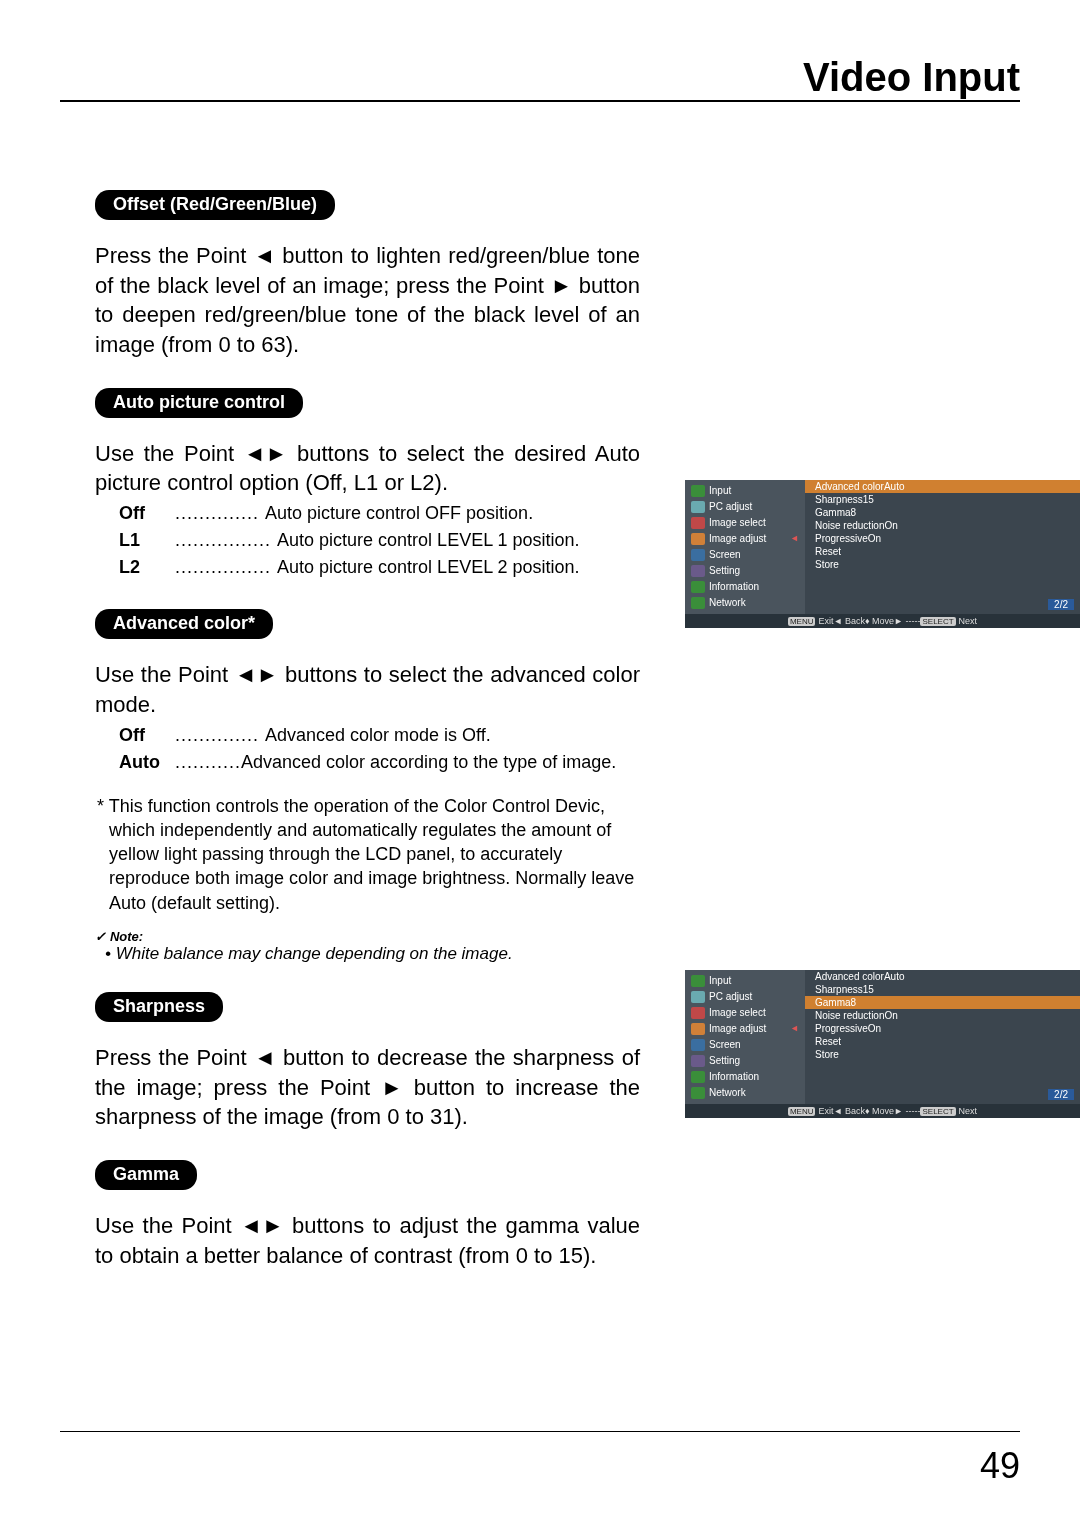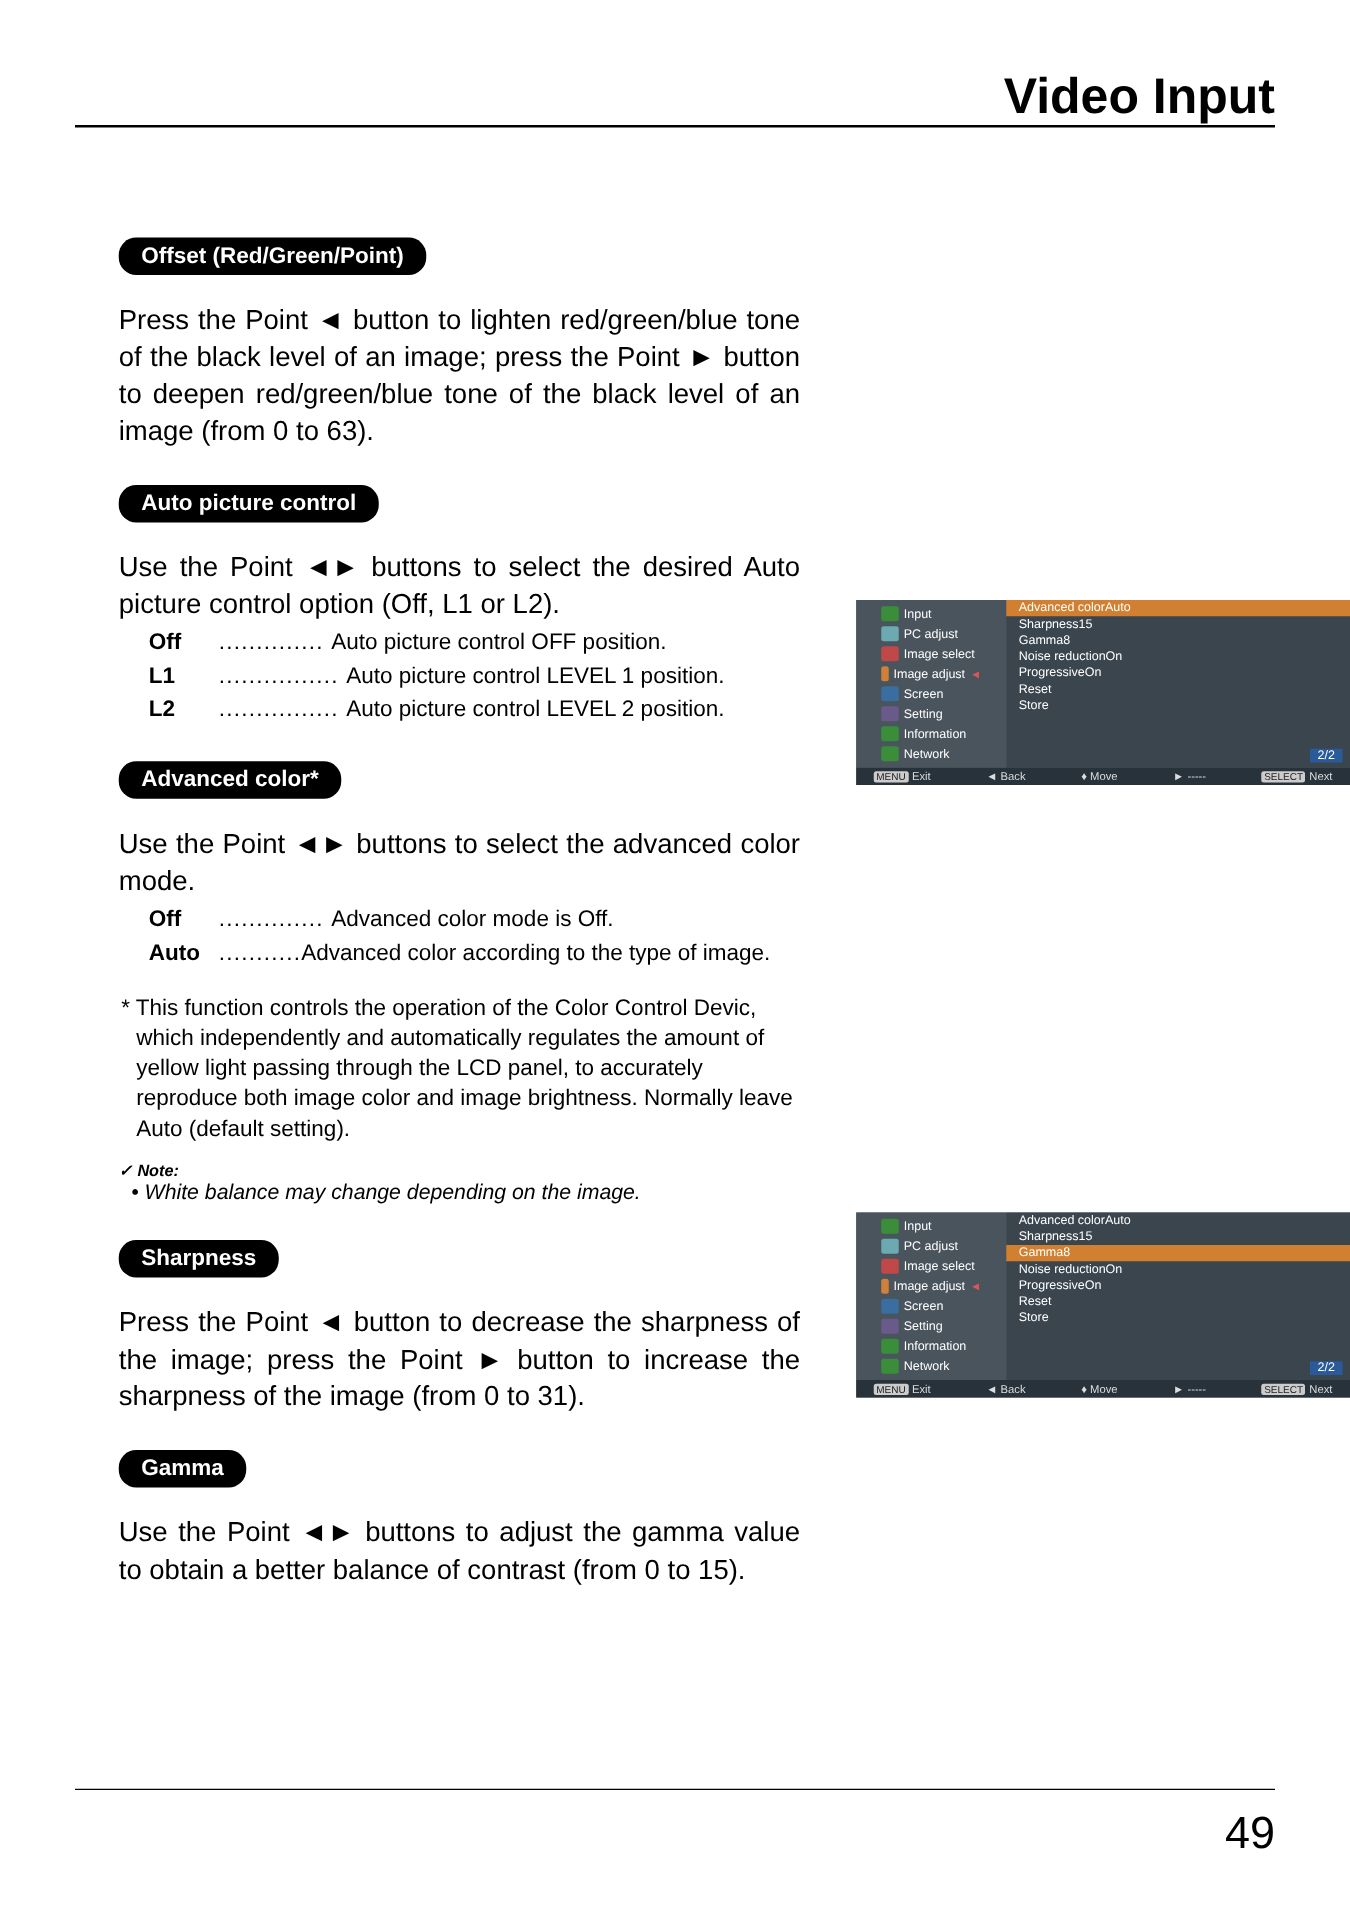--- a/index.html
+++ b/index.html
@@ -85,23 +85,22 @@
   .osd.top { top: 480px; right: 0; }
   .osd.bot { top: 970px; right: 0; }
   .osd-body { display: flex; }
   .osd-nav {
     width: 120px;
     background: #4a545d;
     padding: 3px 0;
   }
   .osd-nav .nav-item {
     display: flex;
-    align-items: center;
     gap: 4px;
-    padding: 2px 20px;
+    padding: 2px 6px;
     white-space: nowrap;
   }
   .osd-nav .nav-item.pointer::after {
     content: "◄";
     color: #d55;
     font-size: 9px;
     margin-left: auto;
   }
   .nav-icon {
     width: 14px; height: 12px;
@@ -134,36 +133,36 @@
     background: #2a5a9a;
     color: #fff;
     padding: 0 6px;
     font-size: 10px;
   }
   .osd-footer {
     display: flex;
     background: #28323a;
     font-size: 9px;
     padding: 2px 14px;
-    justify-content: space-between;
+    justify-content: center;
     color: #ddd;
   }
   .osd-footer span { white-space: nowrap; }
   .fkey { background:#ccc; color:#222; padding:0 2px; border-radius:2px; margin-right:3px; font-size:8px;}
 </style>
 </head>
 <body>
 
 <div class="header-title">Video Input</div>
 <div class="rule"></div>
 
 <div class="content">
   <div class="left-col">
 
-    <div class="pill">Offset (Red/Green/Point)</div>
+    <div class="pill">Offset (Red/Green/Blue)</div>
     <div class="para">Press the Point ◄ button to lighten red/green/blue tone of the black level of an image; press the Point ► button to deepen red/green/blue tone of the black level of an image (from 0 to 63).</div>
 
     <div class="pill">Auto picture control</div>
     <div class="para" style="margin-bottom:2px">Use the Point ◄► buttons to select the desired Auto picture control option (Off, L1 or L2).</div>
     <div style="margin-bottom:18px">
       <div class="def-row">
         <span class="lbl">Off</span><span class="dots">.............. </span><span class="desc">Auto picture control OFF position.</span>
       </div>
       <div class="def-row">
         <span class="lbl">L1</span><span class="dots">................ </span><span class="desc">Auto picture control LEVEL 1 position.</span>

